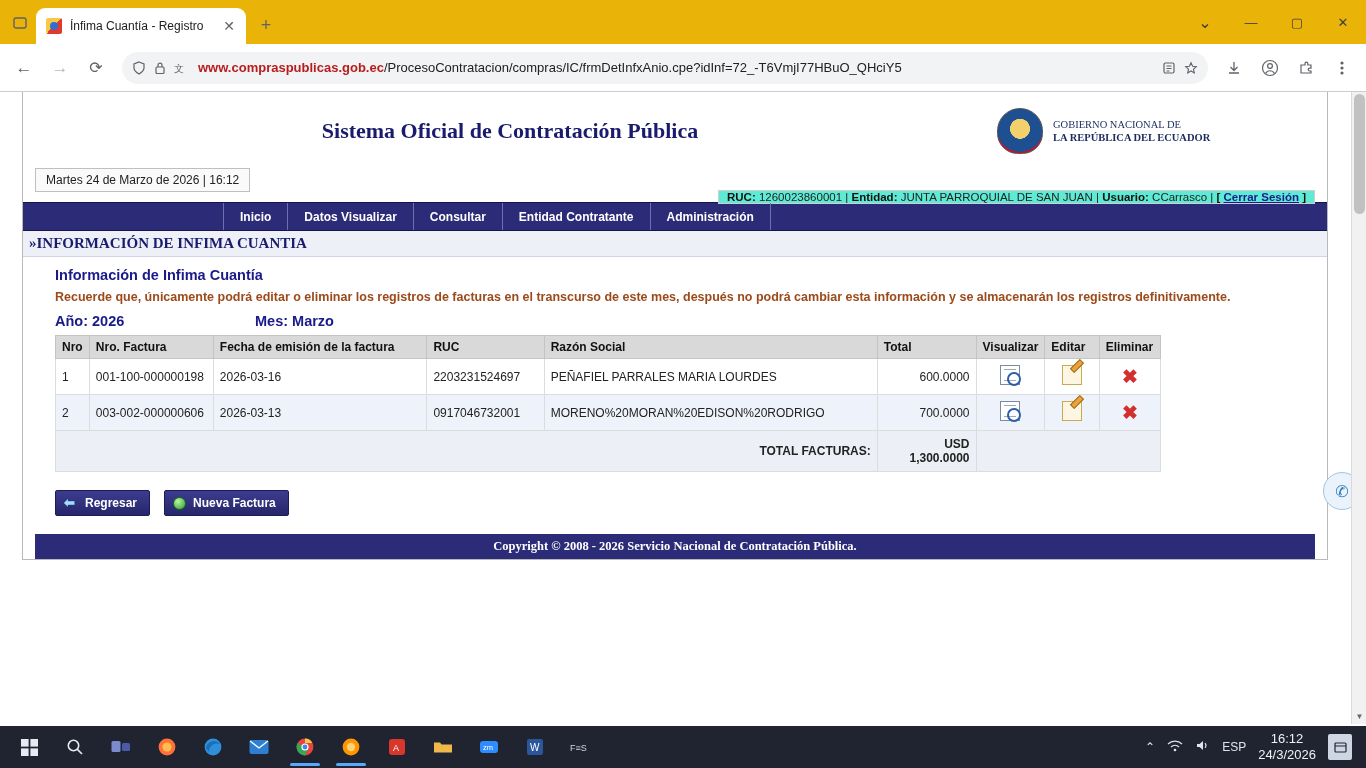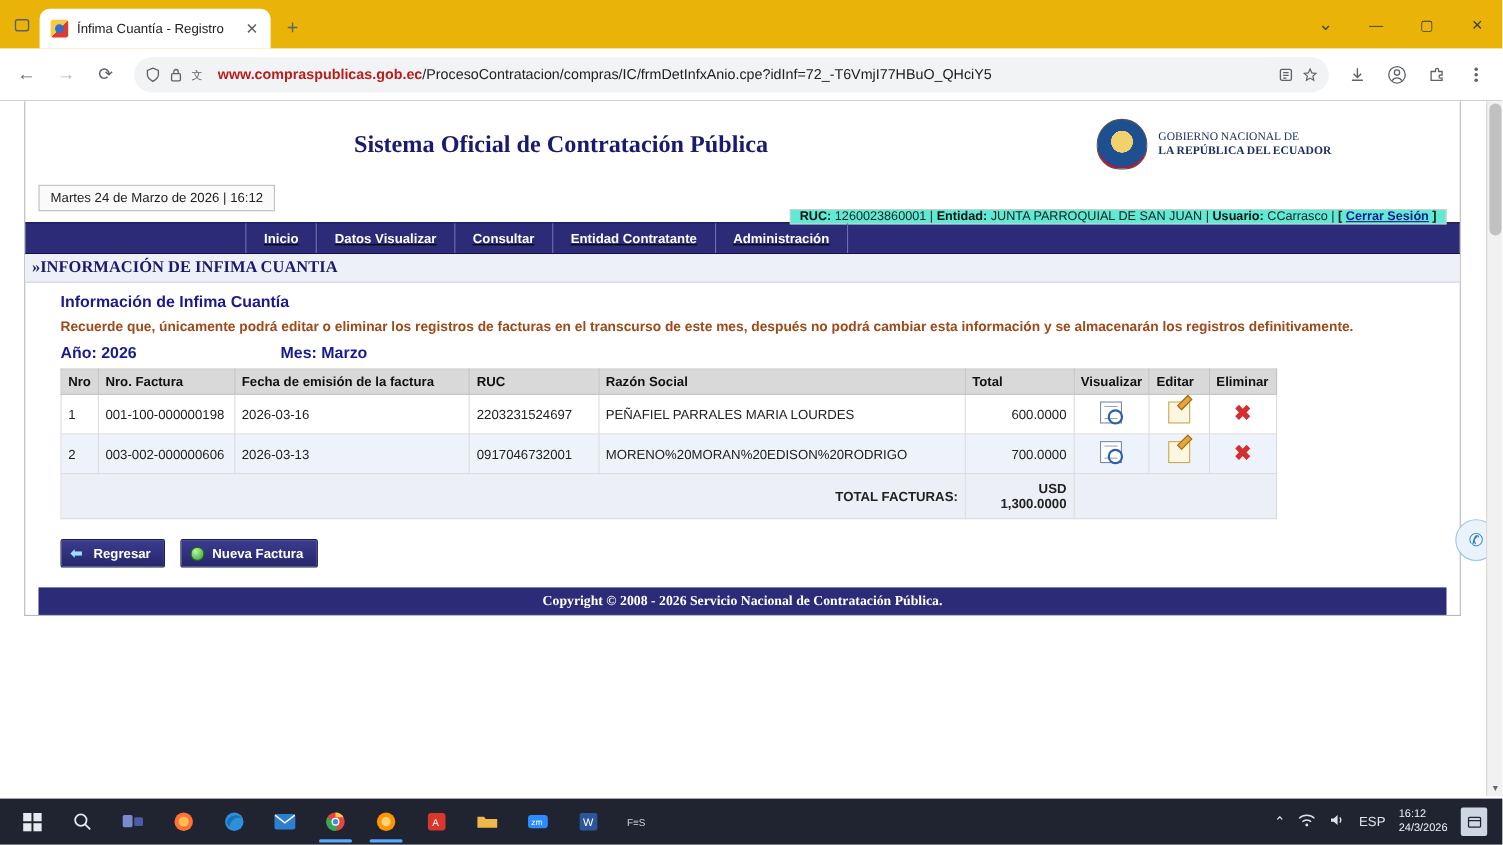--- a/index.html
+++ b/index.html
@@ -203,21 +203,20 @@
 
   .navbar {
     margin: 8px 0 0 0;
     background: #2b2b77;
     height: 29px;
     display:flex;
     align-items:stretch;
     padding-left: 200px;
     border-top:1px solid #14144f;
     border-bottom:1px solid #14144f;
-    text-decoration:underline;
   }
   .navitem {
     color:#fff;
     font-size: 12px;
     font-weight: bold;
     padding: 0 16px;
     display:flex; align-items:center;
     border-right: 1px solid #6f6fae;
     white-space:nowrap;
   }
@@ -407,21 +406,21 @@
     content:'';
     position:absolute;left:8px;right:8px;bottom:2px;height:3px;
     background:#5aa7ff;border-radius:2px;
   }
   .tray {
     margin-left:auto;
     display:flex;align-items:center; gap:12px;
     color:#dfe3ea; font-size:11px;
     padding-right:8px;
   }
-  .clock { text-align:left; line-height:1.25; font-size:10px; color:#eef1f6; }
+  .clock { text-align:center; line-height:1.25; font-size:13px; color:#eef1f6; }
   .tray-ico { color:#dfe3ea; font-size:12px; }
   .notif {
     width:24px;height:26px;background:#cfd6e3;border-radius:2px;
     display:flex;align-items:center;justify-content:center;color:#1f2430;font-size:11px;
   }
 </style>
 </head>
 <body>
 
 <div class="browser">

